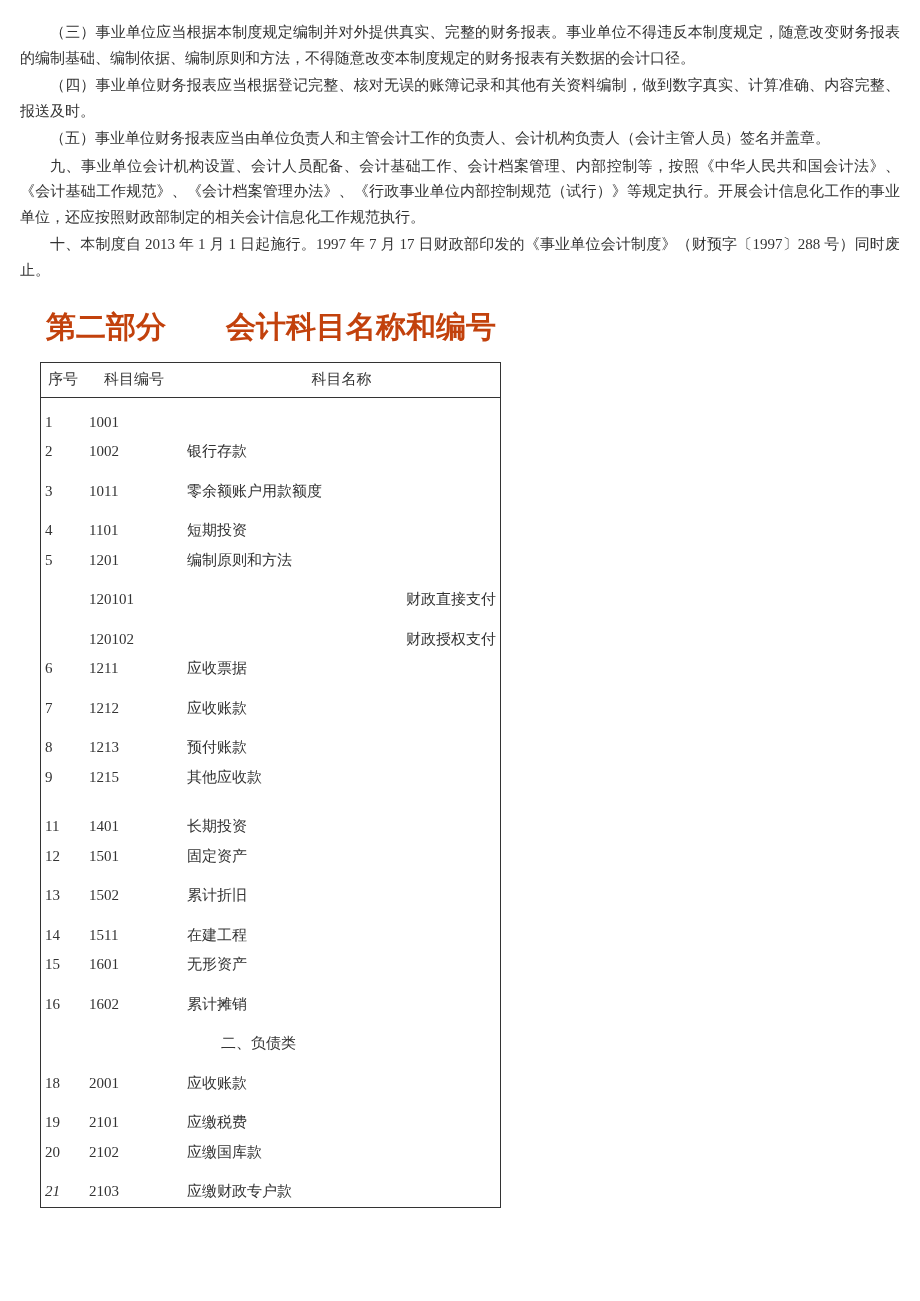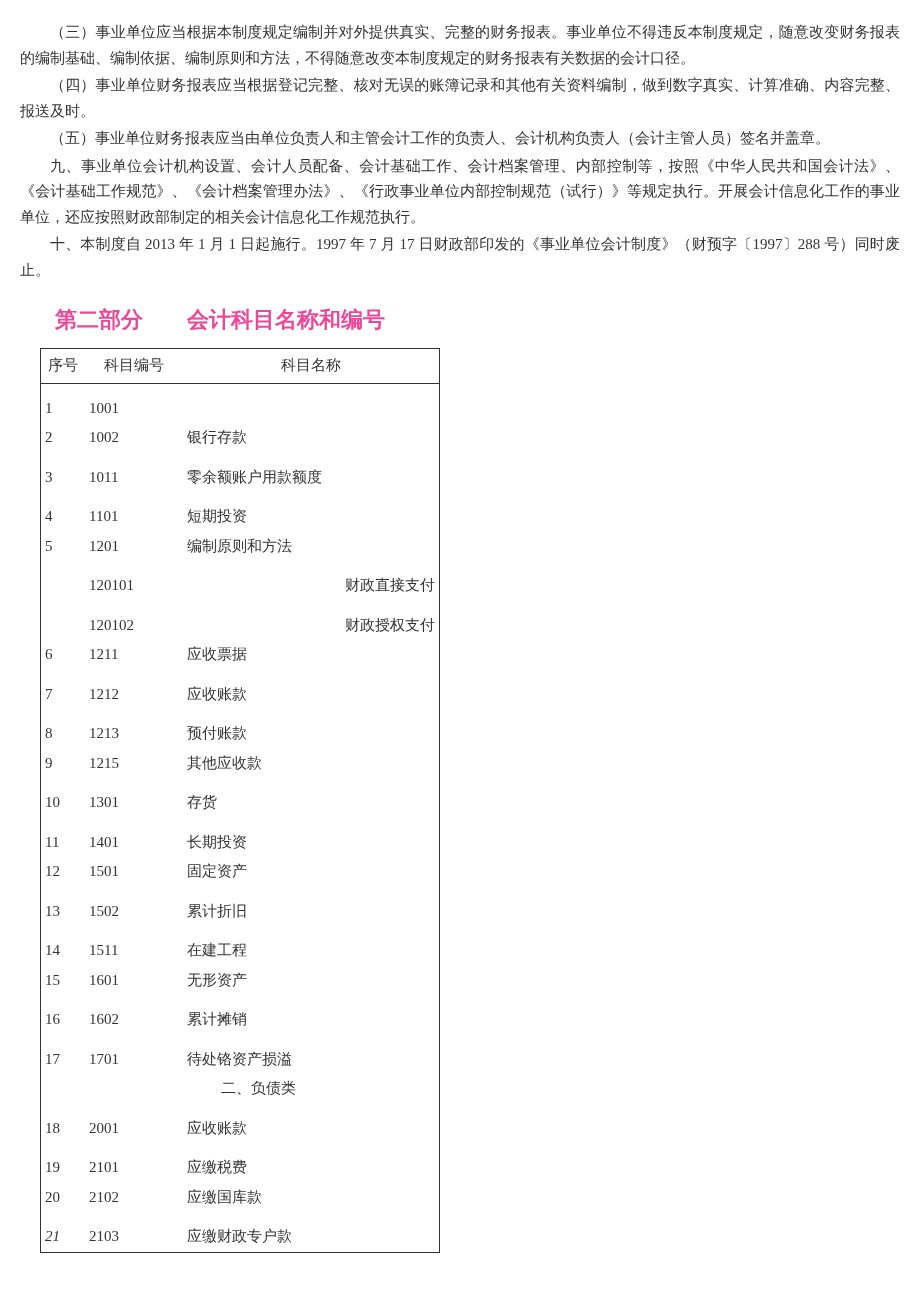--- a/index.html
+++ b/index.html
@@ -10,29 +10,29 @@
       padding: 20px 20px 40px 20px;
       width: 880px;
       line-height: 1.7;
     }
     .para {
       text-indent: 2em;
       margin: 0 0 2px 0;
       text-align: justify;
     }
     .section-heading {
-      font-size: 22px;
+      font-size: 30px;
       font-weight: bold;
-      color: #ec4899;
-      margin: 18px 0 10px 35px;
+      color: #c2410c;
+      margin: 18px 0 10px 26px;
       font-family: "SimHei", "黑体", sans-serif;
     }
     table.accounts {
       border-collapse: collapse;
-      width: 400px;
+      width: 461px;
       margin-left: 20px;
       font-size: 15px;
       font-family: Liberation Serif, serif;
     }
     table.accounts th {
       border-top: 1px solid #333;
       border-bottom: 1px solid #333;
       font-weight: normal;
       padding: 4px 4px;
       text-align: center;
@@ -176,25 +176,20 @@
     <tr>
       <td class="seq">9</td>
       <td class="code">1215</td>
       <td class="name">其他应收款</td>
     </tr>
     <tr class="spacer">
         <td class="seq"></td>
         <td class="code"></td>
         <td class="name"></td>
       </tr>
-    <tr>
-      <td class="seq">10</td>
-      <td class="code">1301</td>
-      <td class="name">存货</td>
-    </tr>
     <tr class="spacer">
         <td class="seq"></td>
         <td class="code"></td>
         <td class="name"></td>
       </tr>
     <tr>
       <td class="seq">11</td>
       <td class="code">1401</td>
       <td class="name">长期投资</td>
     </tr>
@@ -236,25 +231,20 @@
     <tr>
       <td class="seq">16</td>
       <td class="code">1602</td>
       <td class="name">累计摊销</td>
     </tr>
     <tr class="spacer">
         <td class="seq"></td>
         <td class="code"></td>
         <td class="name"></td>
       </tr>
-    <tr>
-      <td class="seq">17</td>
-      <td class="code">1701</td>
-      <td class="name">待处铬资产损溢</td>
-    </tr>
 
     <tr class="category-row">
       <td class="seq"></td>
         <td class="code"></td>
       <td class="name">二、负债类</td>
     </tr>
     <tr class="spacer">
         <td class="seq"></td>
         <td class="code"></td>
         <td class="name"></td>

